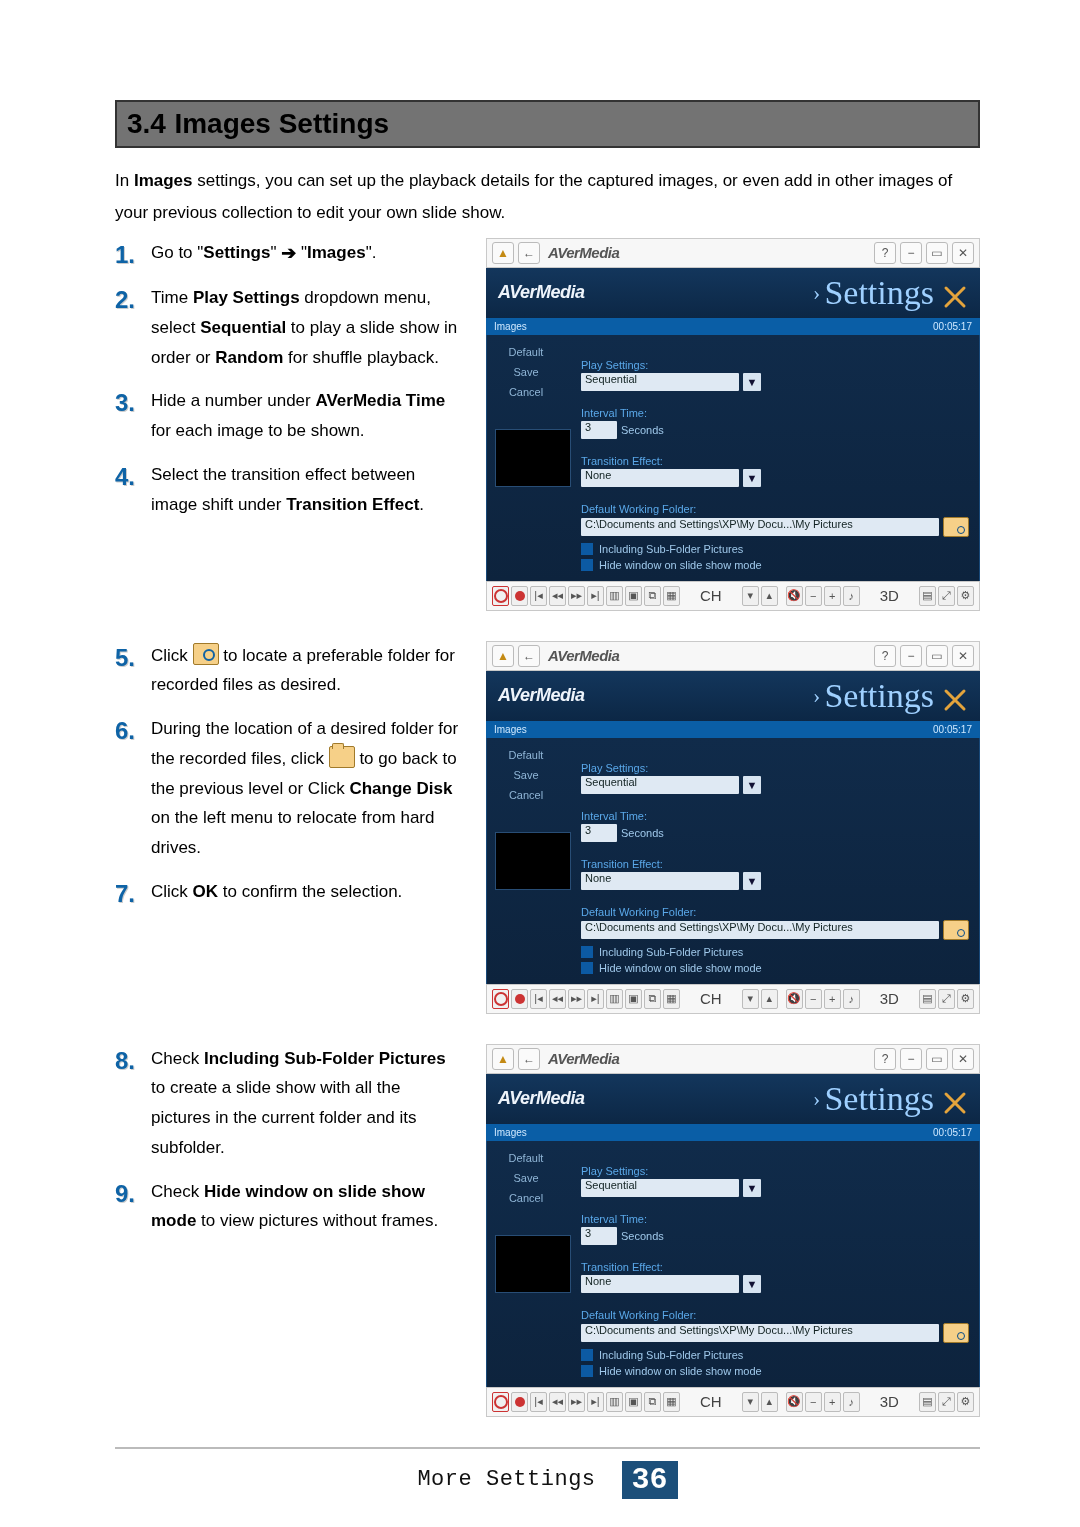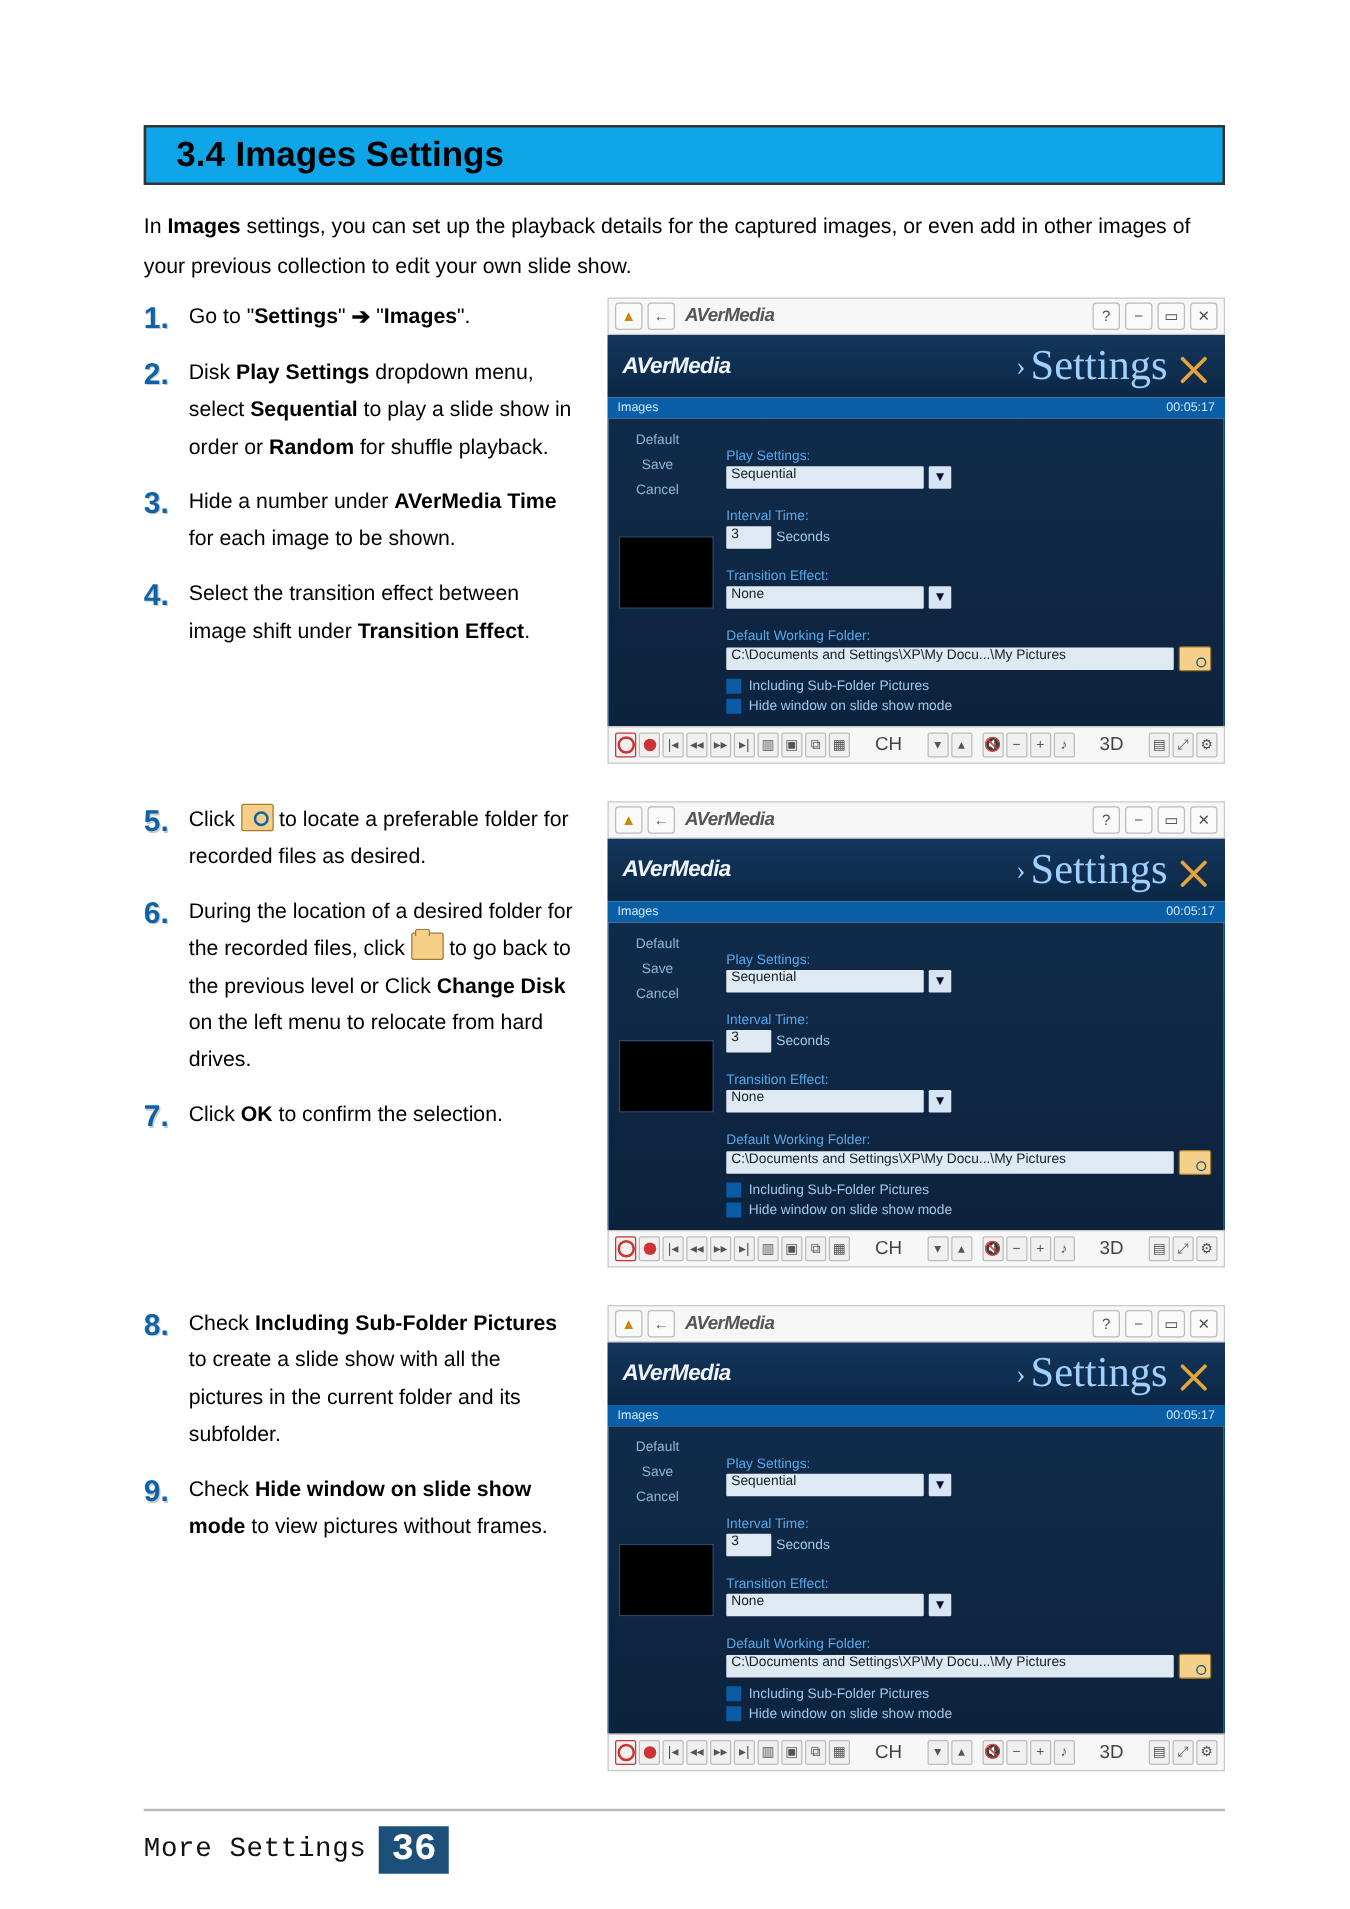--- a/index.html
+++ b/index.html
@@ -7,22 +7,22 @@
     background: #fff;
     font-family: Arial, Helvetica, sans-serif;
     color: #000;
     width: 1080px;
   }
   .page {
     padding: 100px 100px 60px 115px;
   }
   .heading-box {
     border: 2px solid #333;
-    padding: 6px 24px;
-    background: #0ea5e9;
+    padding: 6px 10px;
+    background: #737373;
     margin-bottom: 6px;
   }
   .heading-box .hnum {
     font-size: 28px;
     font-weight: bold;
   }
   .heading-box .htext {
     font-size: 28px;
     font-weight: bold;
     margin-left: 4px;
@@ -163,21 +163,21 @@
   }
   .bb{width:19px;height:18px;border:1px solid #bcbcbc;border-radius:2px;background:#f0f0f0;
       display:flex;align-items:center;justify-content:center;font-size:11px;color:#555}
   .bb.red{border-color:#c33}
   .bb.red .dot{width:10px;height:10px;border:2px solid #c33;border-radius:50%}
   .bb.rec .dot{width:10px;height:10px;background:#c33;border-radius:50%}
   .bbt{font-size:15px;color:#444;margin:0 18px}
   .bottombar .spacer{flex:0 0 4px}
   
   .hr { border-top:2px solid #bbb; margin: 28px -0px 12px; }
-  .footer { display:flex; justify-content:flex-start; align-items:center; gap:10px; font-family: "Courier New", monospace; }
+  .footer { display:flex; justify-content:center; align-items:center; gap:26px; font-family: "Courier New", monospace; }
   .footer .lab{ font-size:22px; color:#111; letter-spacing:.5px; }
   .footer .pg{ background:#1c4f7a;color:#fff;font-size:30px;font-weight:bold;padding:2px 10px; }
 </style>
 </head>
 <body>
 
 <div class="page">
 
   <div class="heading-box">
     <span class="hnum">3.4</span>
@@ -188,21 +188,21 @@
     <span>In </span><b>Images</b><span> settings, you can set up the playback details for the captured images, or even add in other images of your previous collection to edit your own slide show.</span>
   </p>
 
   <div class="row">
     <div class="col-left">
       <ol class="steps">
         <li><span class="num">1.</span>
           <span>Go to "</span><b>Settings</b><span>" </span><span class="arrow-icon">➔</span><span> "</span><b>Images</b><span>".</span>
         </li>
         <li><span class="num">2.</span>
-          <span>Disk </span><b>Play Settings</b><span> dropdown menu, select </span><b>Sequential</b><span> to play a slide show in order or </span><b>Random</b><span> for shuffle playback.</span>
+          <span>Time </span><b>Play Settings</b><span> dropdown menu, select </span><b>Sequential</b><span> to play a slide show in order or </span><b>Random</b><span> for shuffle playback.</span>
         </li>
         <li><span class="num">3.</span>
           <span>Hide a number under </span><b>AVerMedia Time</b><span> for each image to be shown.</span>
         </li>
         <li><span class="num">4.</span>
           <span>Select the transition effect between image shift under </span><b>Transition Effect</b><span>.</span>
         </li>
       </ol>
     </div>
     <div class="shot">

